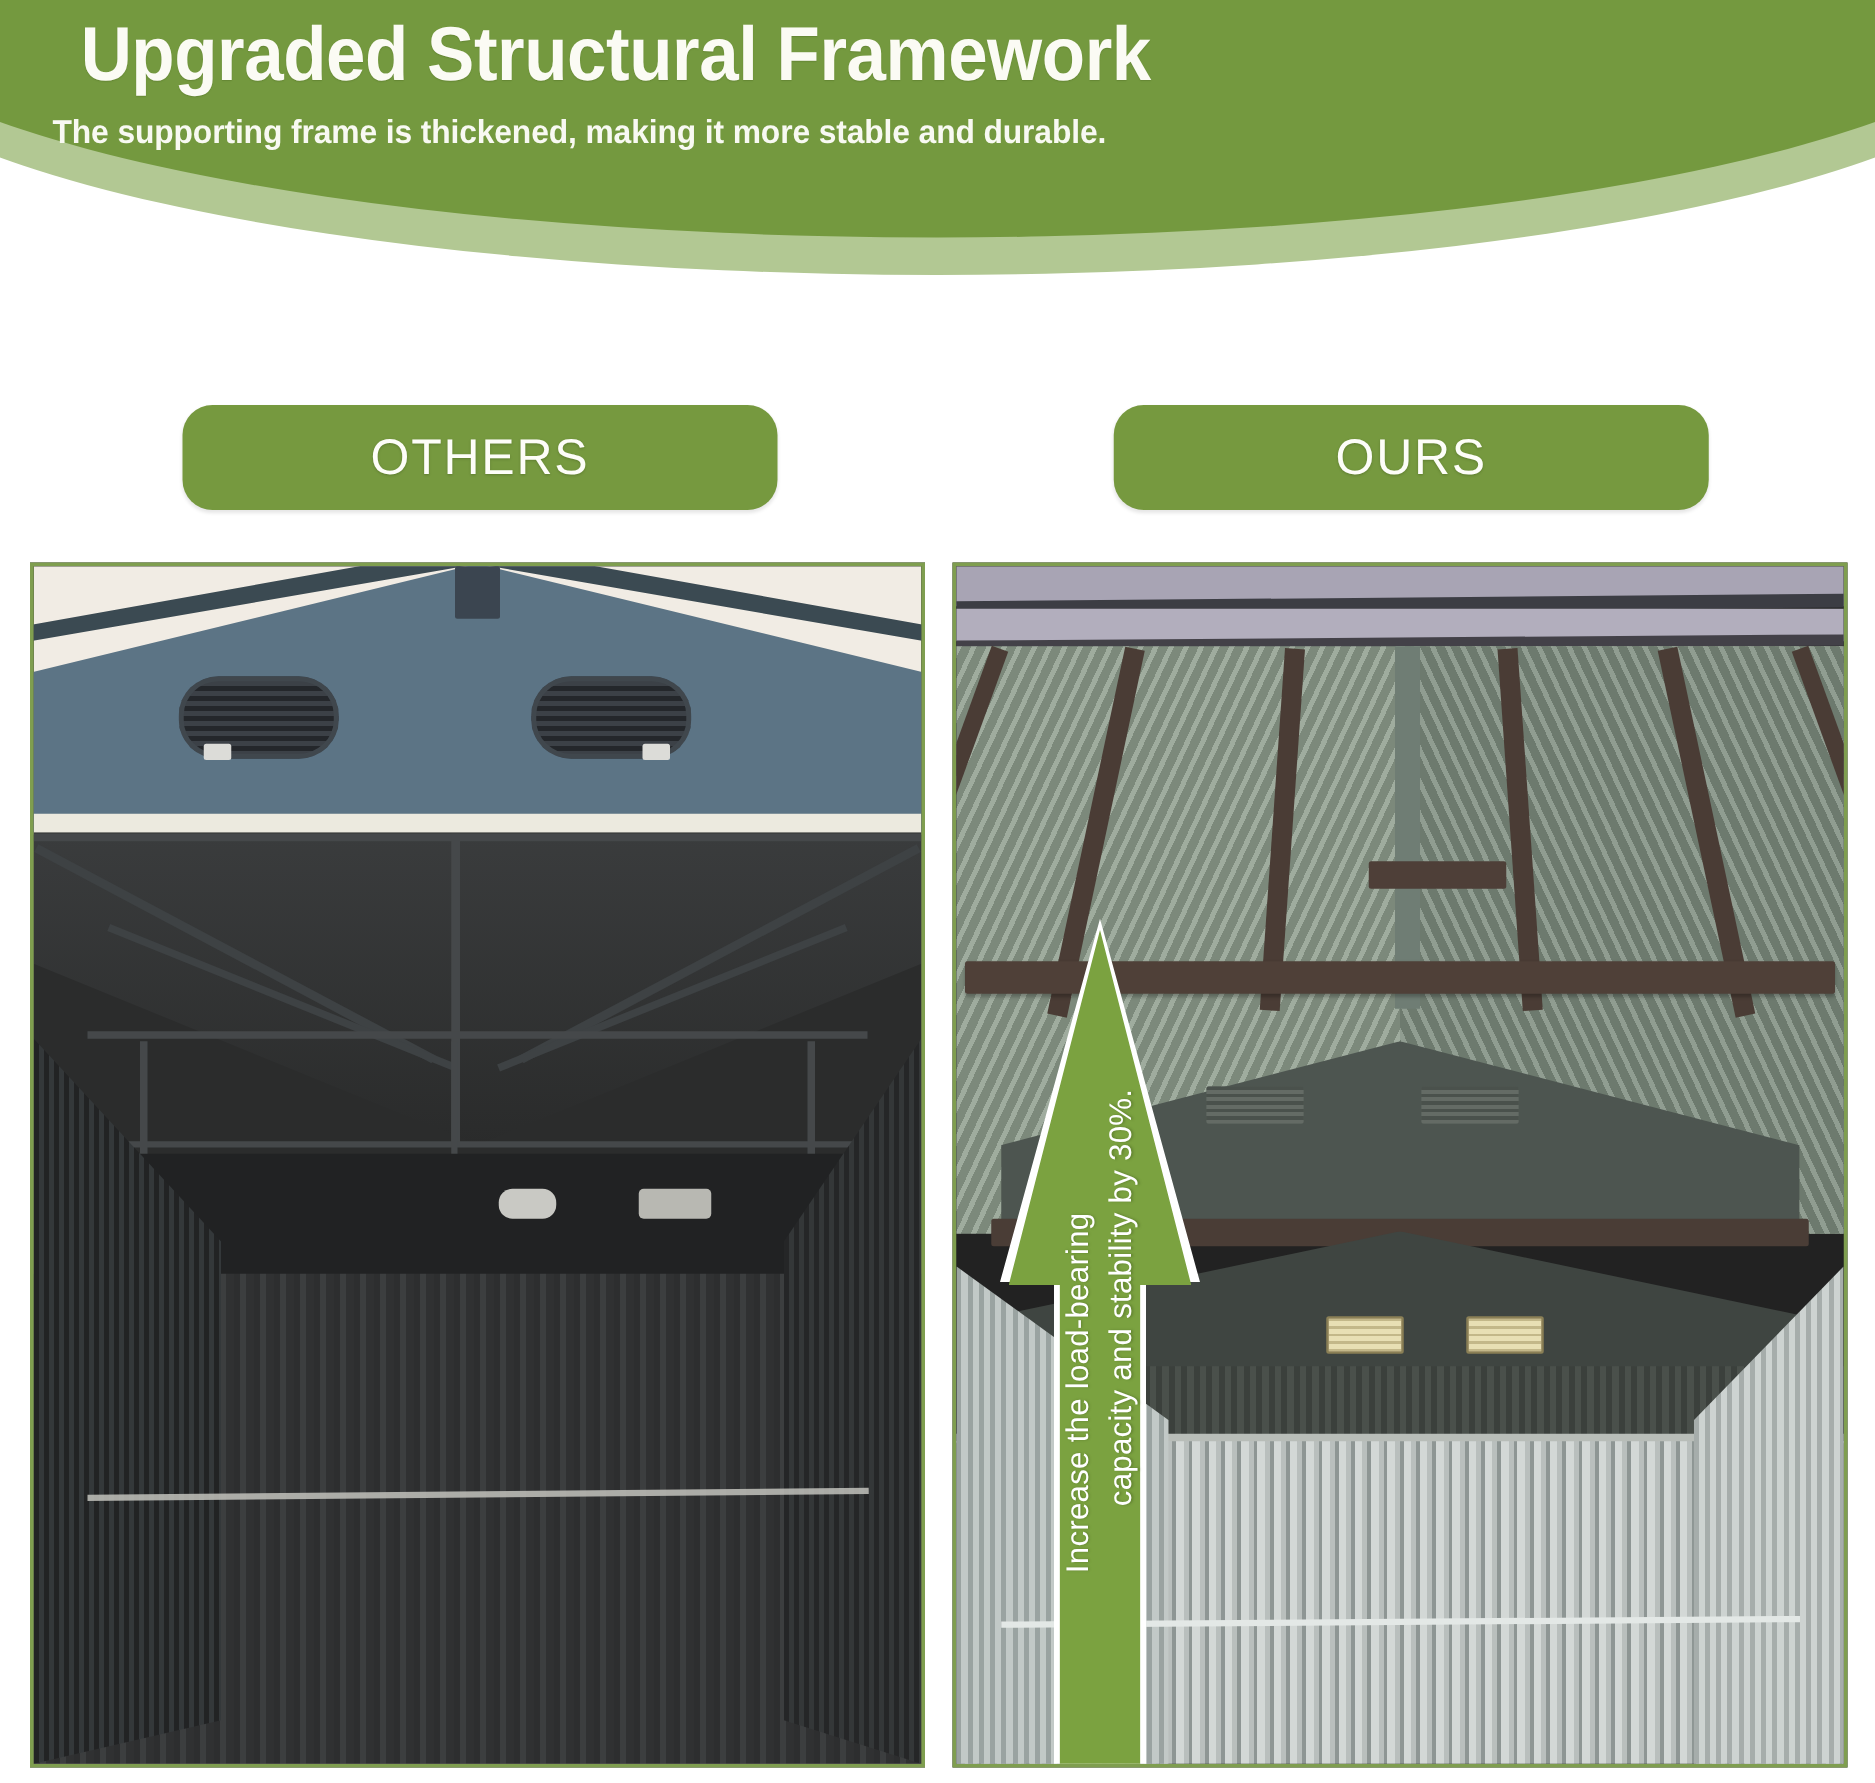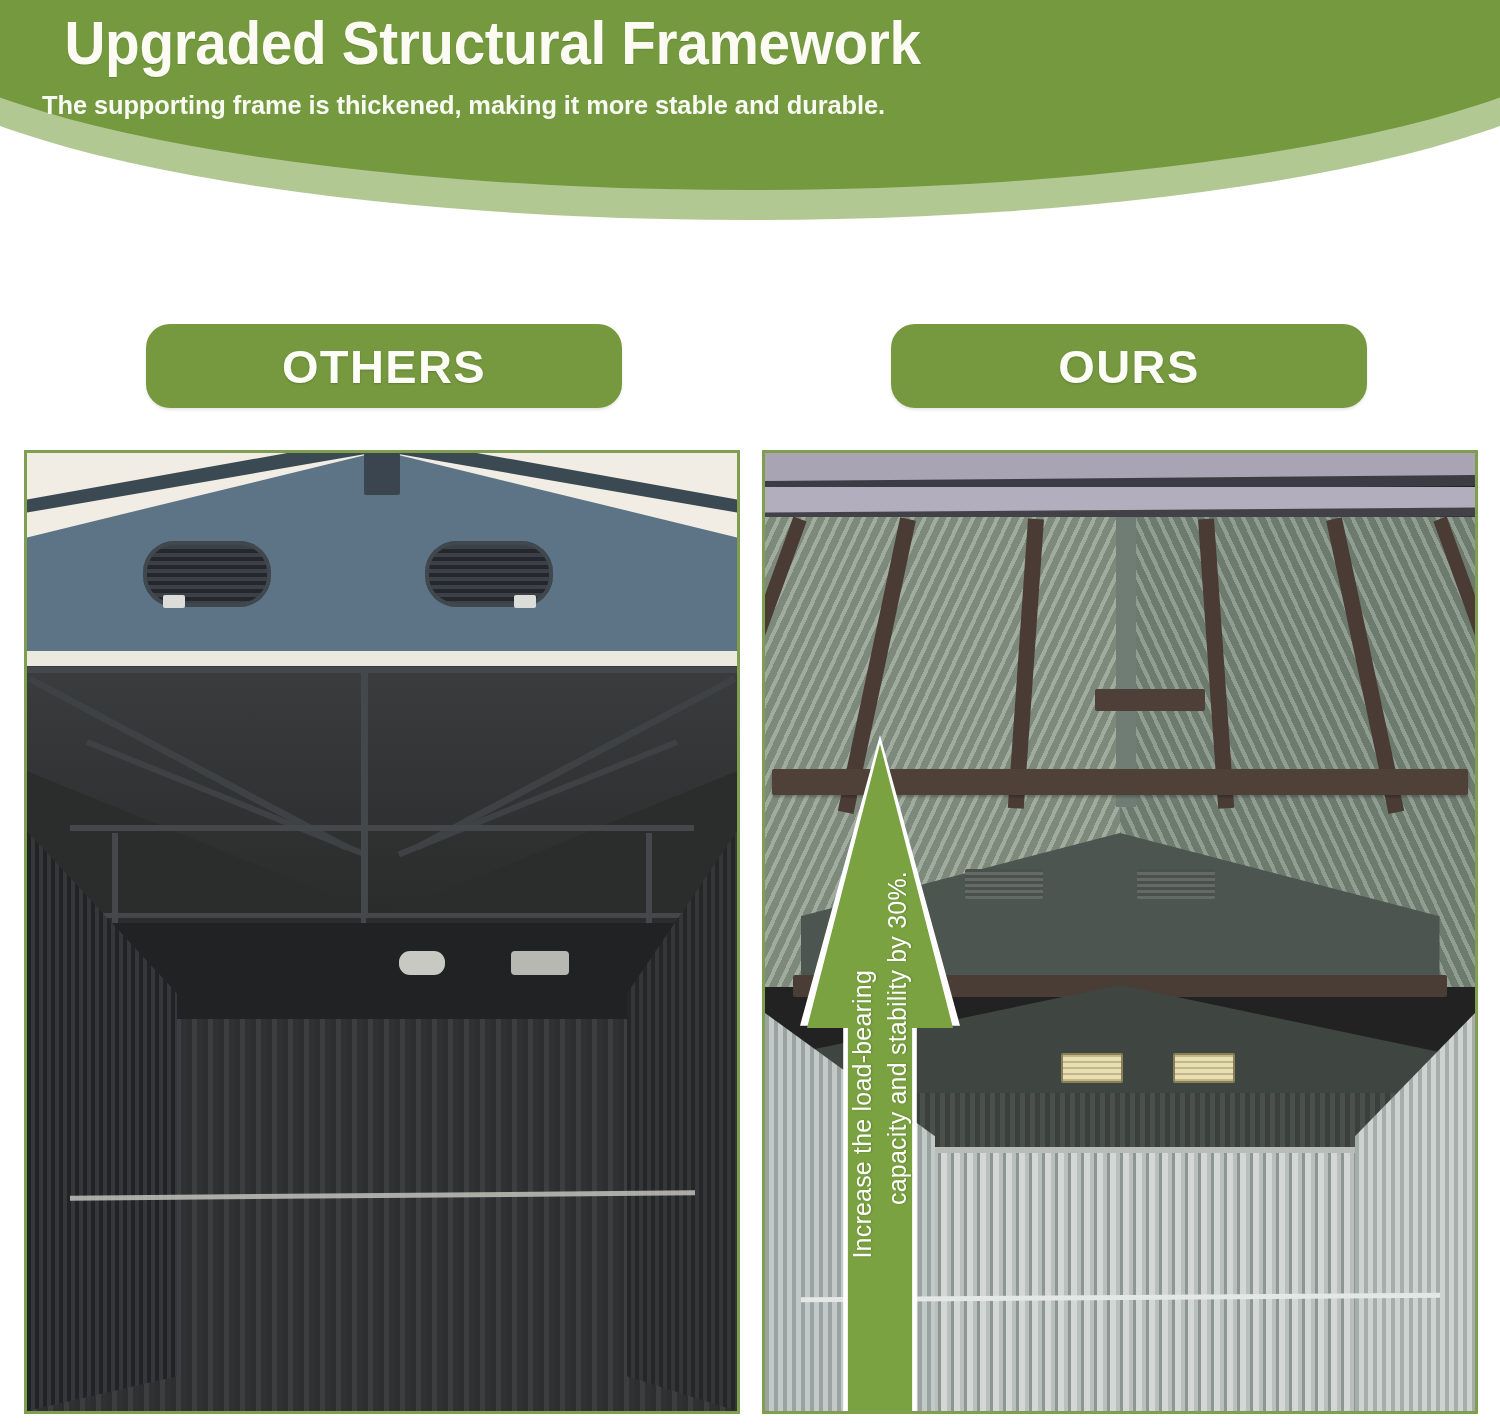--- a/index.html
+++ b/index.html
@@ -42,21 +42,21 @@
   }
 
   
   .pill {
     position:absolute; height:84px;
     background:#76993f; border-radius:24px;
     display:flex; align-items:center; justify-content:center;
     box-shadow:0 2px 3px rgba(0,0,0,0.10);
   }
   .pill span {
-    color:#fdfdf8; font-size:47px; font-weight:bold;
+    color:#fdfdf8; font-size:40px; font-weight:normal;
     letter-spacing:1.4px;
     text-shadow:0 1px 2px rgba(40,60,15,0.30);
   }
   .pill-others { left:146px; top:324px; width:476px; }
   .pill-ours   { left:891px; top:324px; width:476px; }
 
   
   .photo {
     position:absolute; top:450px; height:964px;
     border:3px solid #7f9e4f; overflow:hidden; background:#222;

